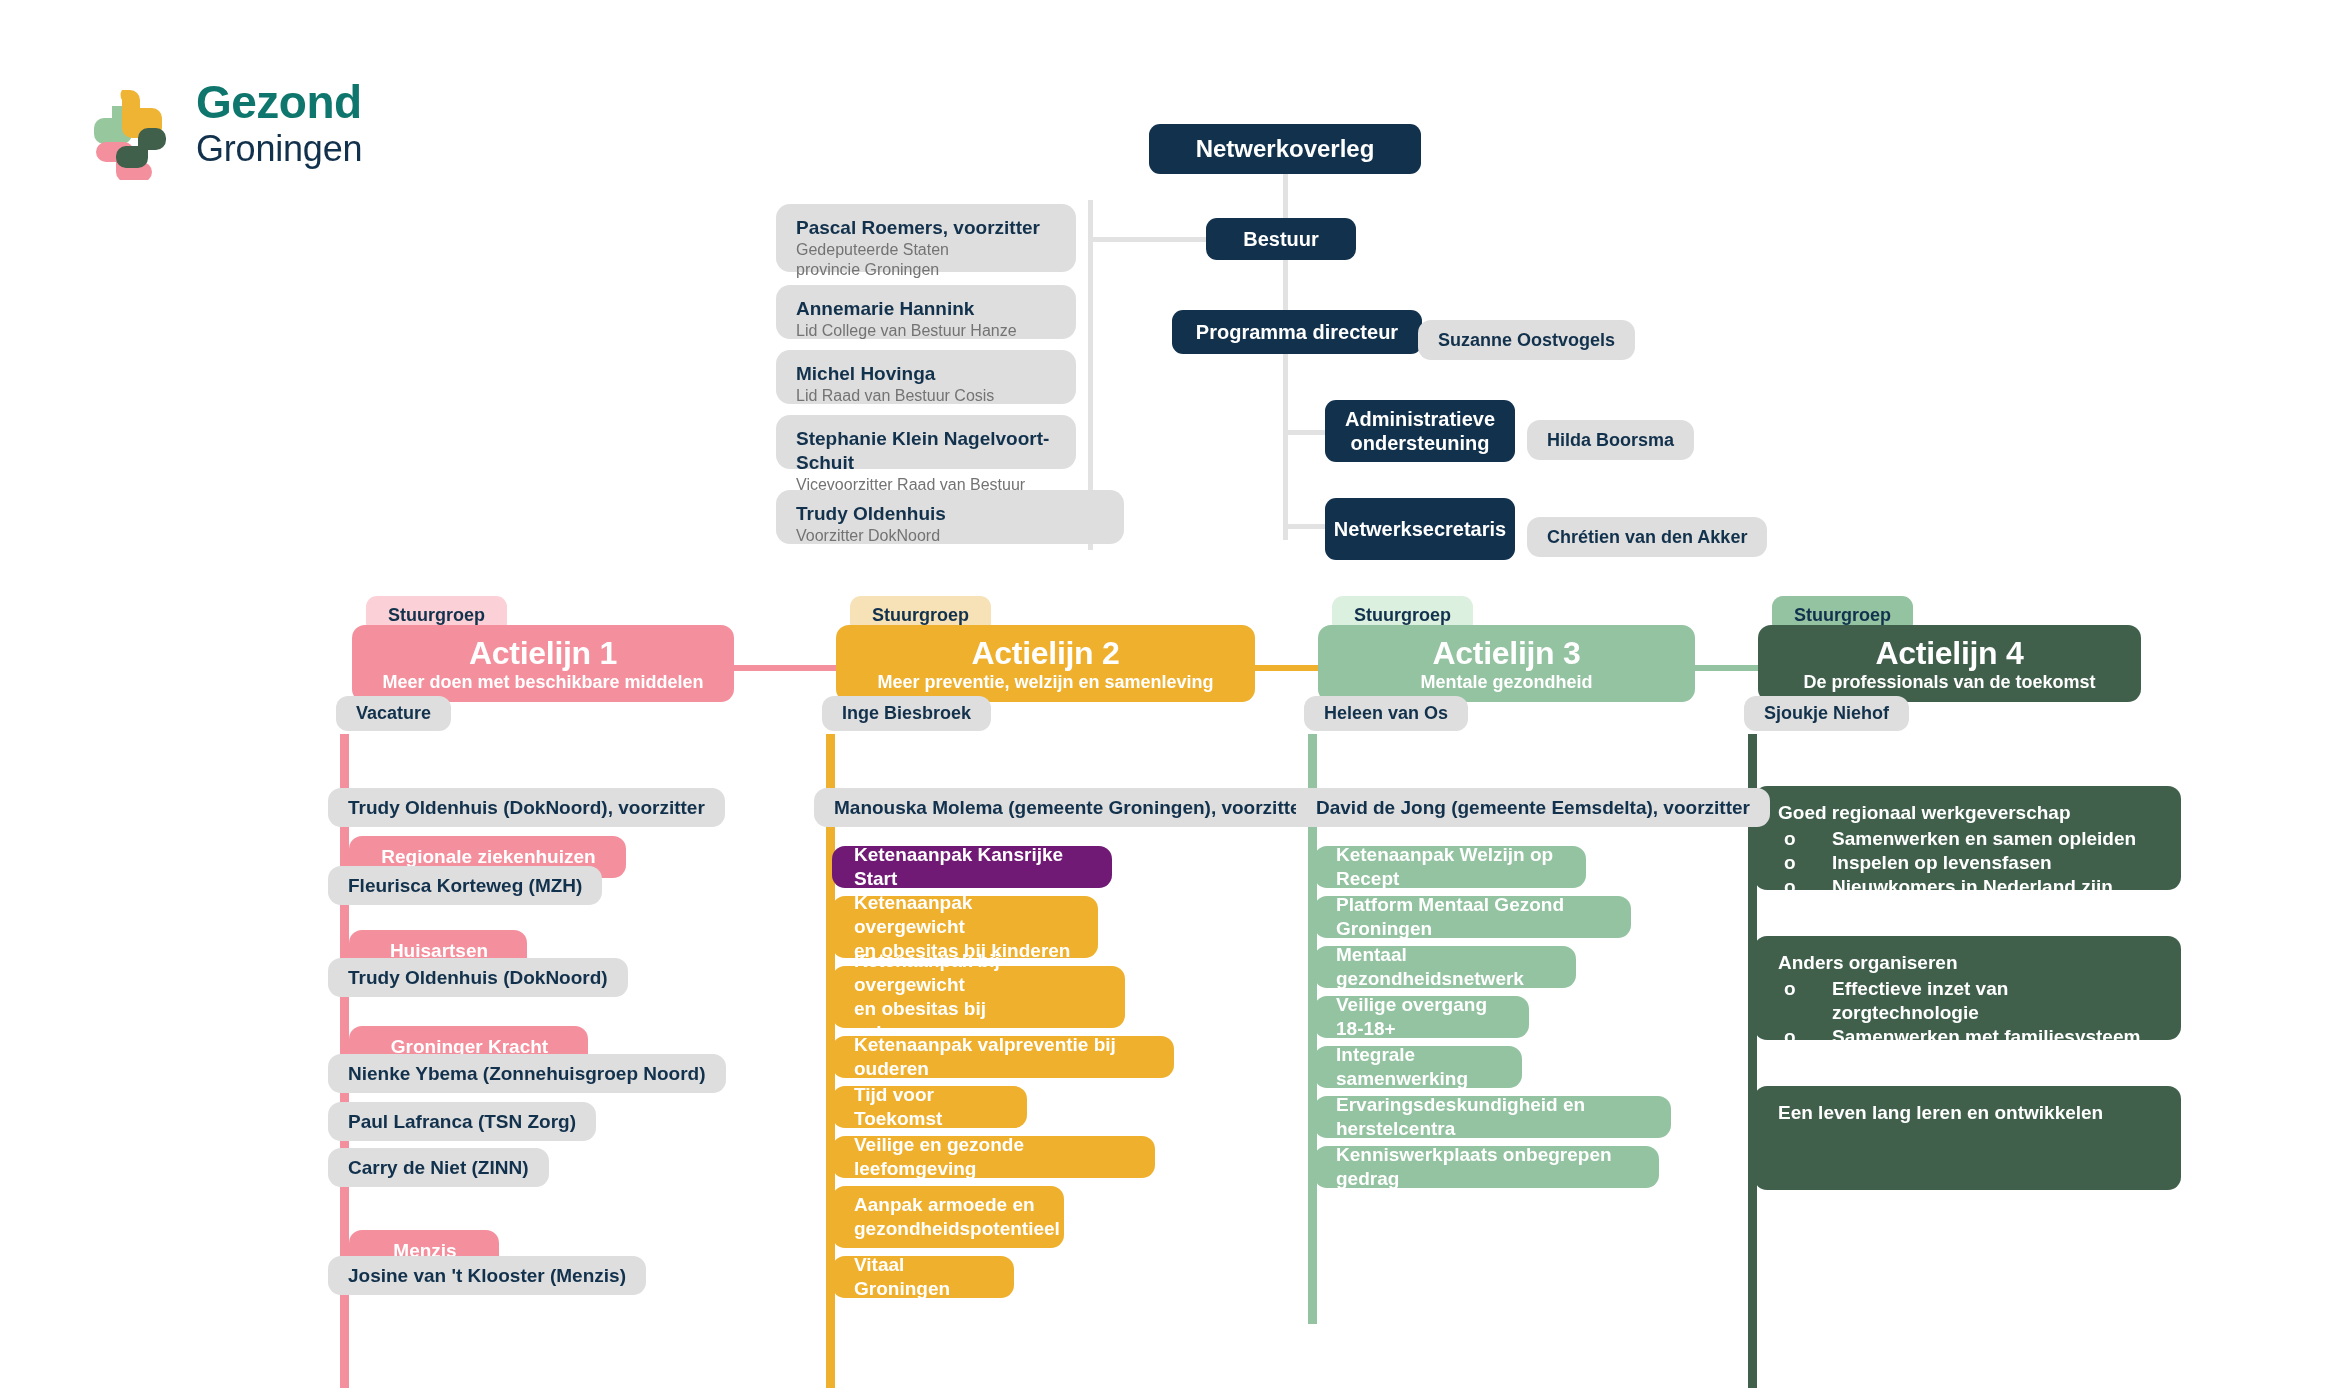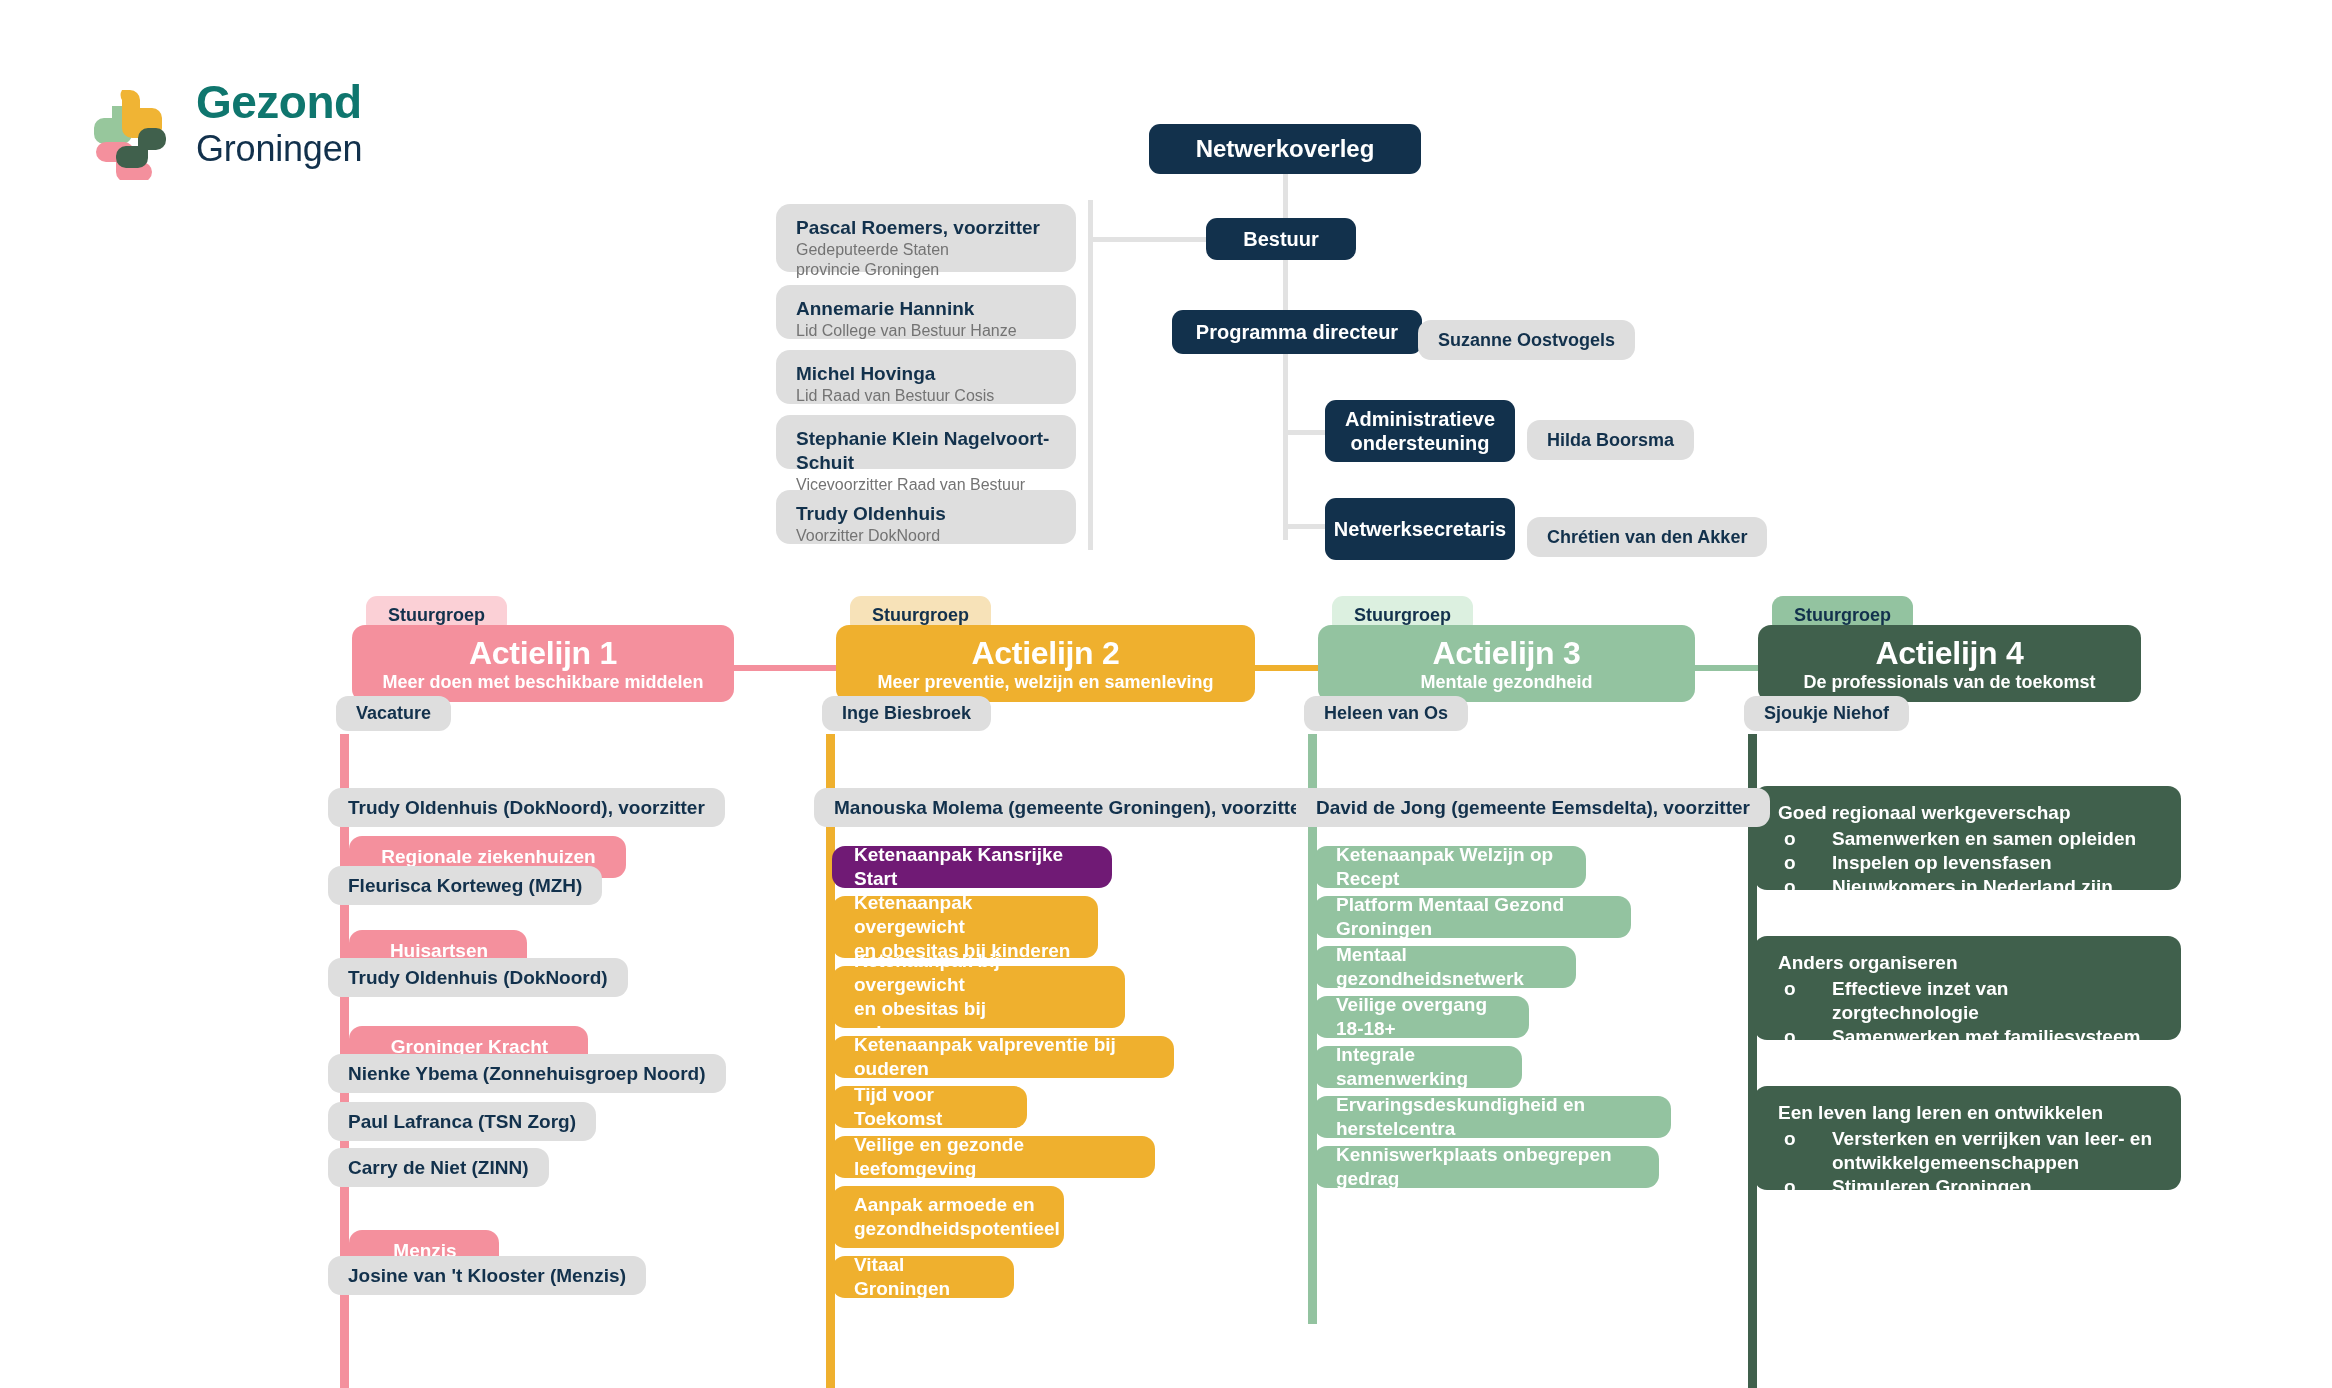--- a/index.html
+++ b/index.html
@@ -202,21 +202,21 @@
   <div class="sub">Lid College van Bestuur Hanze</div>
 </div>
 <div class="grey-card" style="left:776px; top:350px; width:300px; height:54px;">
   <div class="nm">Michel Hovinga</div>
   <div class="sub">Lid Raad van Bestuur Cosis</div>
 </div>
 <div class="grey-card" style="left:776px; top:415px; width:300px; height:54px;">
   <div class="nm">Stephanie Klein Nagelvoort-Schuit</div>
   <div class="sub">Vicevoorzitter Raad van Bestuur UMCG</div>
 </div>
-<div class="grey-card" style="left:776px; top:490px; width:300px; height:54px;">
+<div class="grey-card" style="left:776px; top:490px; width:348px; height:54px;">
   <div class="nm">Trudy Oldenhuis</div>
   <div class="sub">Voorzitter DokNoord</div>
 </div>
 
 <div class="hline" style="left:716px; top:665px; width:120px; background:#f4909d; height:6px;"></div>
 <div class="hline" style="left:1255px; top:665px; width:120px; background:#efb02e; height:6px;"></div>
 <div class="hline" style="left:1695px; top:665px; width:120px; background:#93c3a0; height:6px;"></div>
 
 <div class="col" style="left:352px;">
   <div class="stuur" style="background:#fbd0d6;">
@@ -390,20 +390,14 @@
     <ul>
       <li style="white-space:pre-line;">Effectieve inzet van zorgtechnologie</li>
       <li style="white-space:pre-line;">Samenwerken met familiesysteem
 en informele zorg</li>
       <li style="white-space:pre-line;">Verminderen administratielasten</li>
     </ul>
   </div>
 
   <div class="panel" style="left:-4px; top:490px; width:427px; height:104px;">
     <div class="ph">Een leven lang leren en ontwikkelen</div>
-    <ul>
-      <li style="white-space:pre-line;">Versterken en verrijken van leer- en
-ontwikkelgemeenschappen</li>
-      <li style="white-space:pre-line;">Stimuleren Groningen</li>
-      <li style="white-space:pre-line;">Vitaliteit</li>
-    </ul>
   </div>
 </div>
 
 </body></html>

